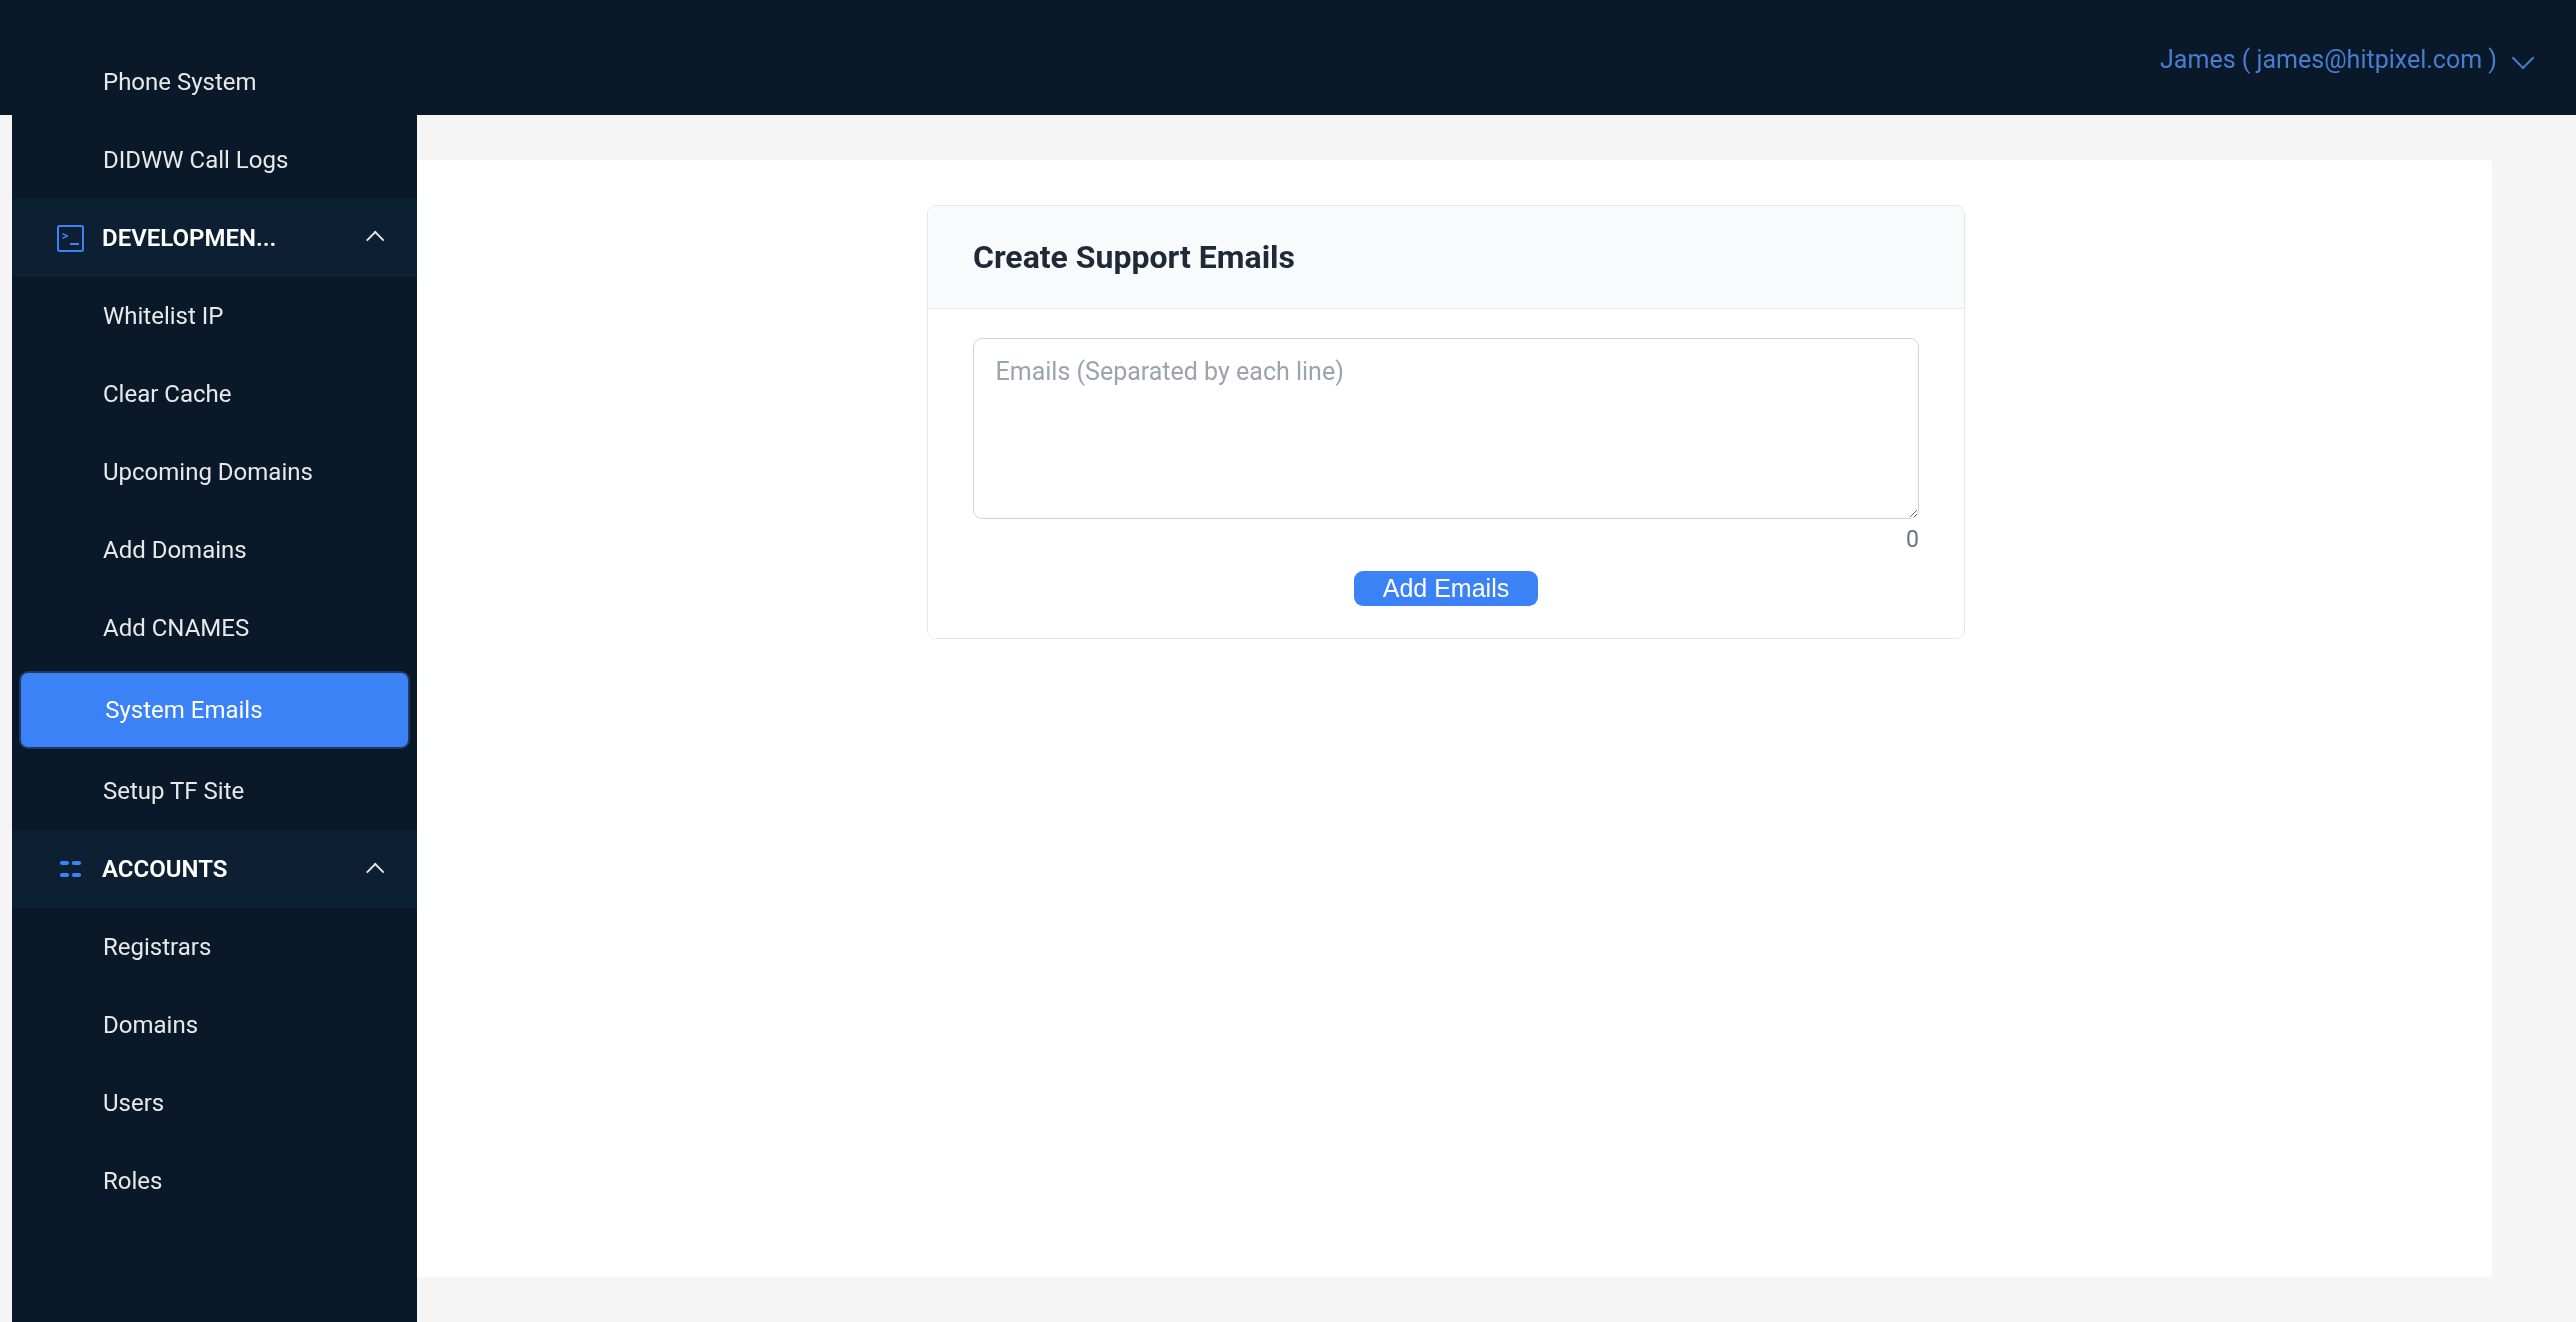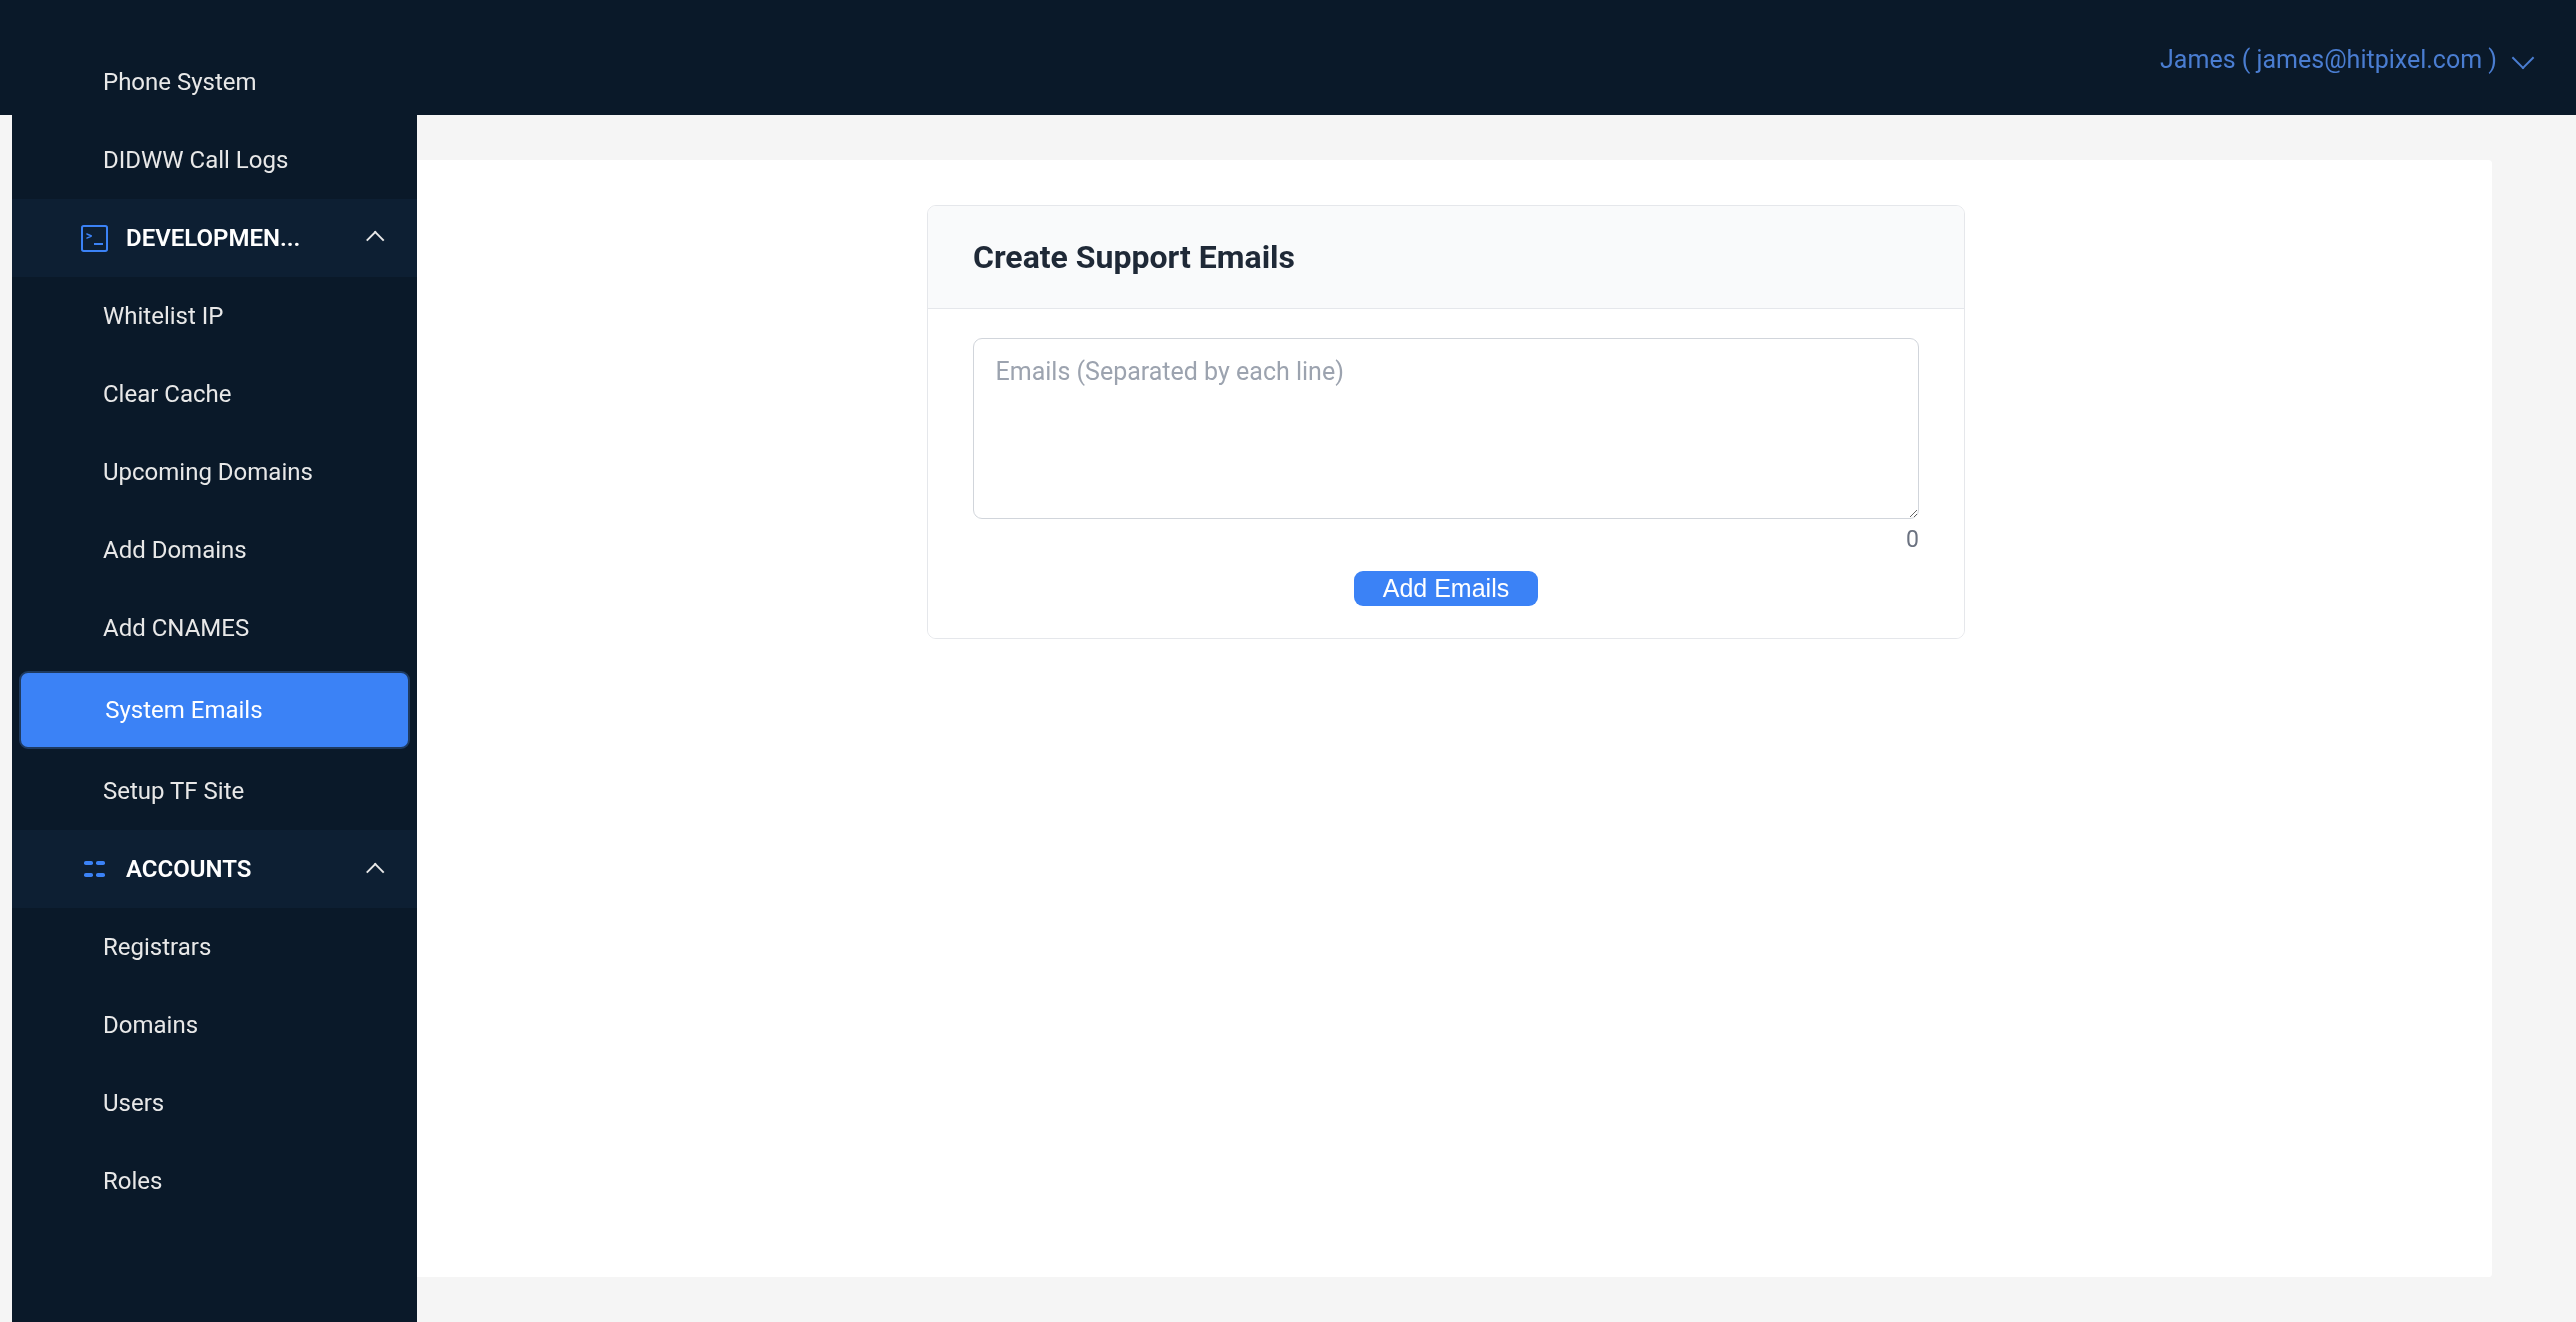--- a/index.html
+++ b/index.html
@@ -56,21 +56,21 @@
       margin-top: 43px;
     }
     .sidebar::-webkit-scrollbar { display: none; }
     .sidebar-item {
       padding: 25px 27px 25px 91px;
       color: #e8e8e8;
       font-size: 24px;
       cursor: pointer;
     }
     .sidebar-section {
-      padding: 25px 27px 25px 69px;
+      padding: 25px 27px 25px 45px;
       color: #ffffff;
       font-size: 24px;
       font-weight: 600;
       cursor: pointer;
       display: flex;
       align-items: center;
       gap: 18px;
       background: #0d1f33;
       position: relative;
     }

